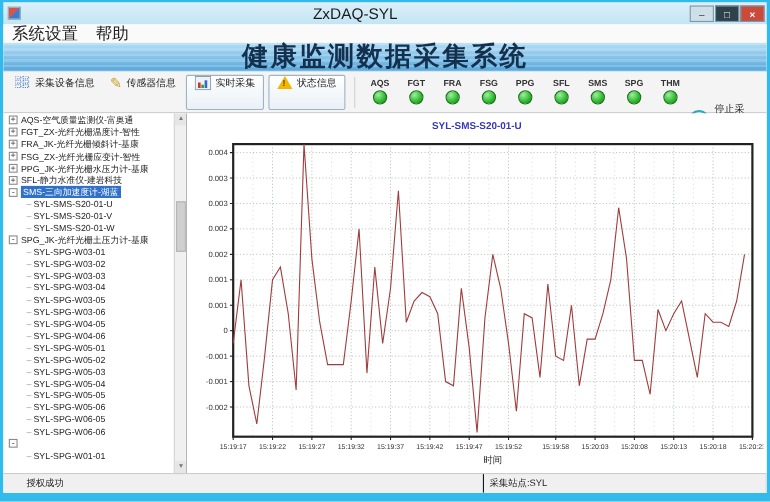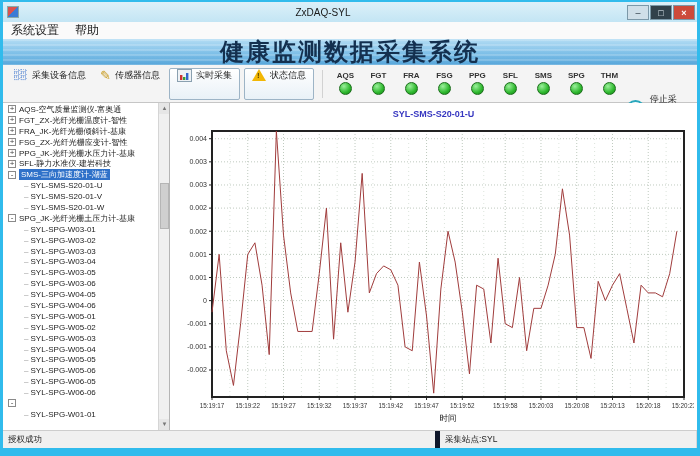--- a/index.html
+++ b/index.html
@@ -6,33 +6,33 @@
   body{font-family:"Liberation Sans", sans-serif; -webkit-font-smoothing:antialiased;}
   .frame{width:700px;height:456px;background:#31bbec;position:relative;overflow:hidden;box-sizing:border-box;}
 
   
   .titlebar{position:absolute;top:2px;left:3px;right:3px;height:20px;
     background:linear-gradient(180deg,#dcf0f9 0%,#c3e5f4 100%);
     display:flex;align-items:center;border-bottom:1px solid #a9cfe0;}
   .app-icon{width:12px;height:12px;margin-left:4px;
     background:linear-gradient(135deg,#d9534f 0 50%,#3a7bd5 50% 100%);
     border:1px solid #8aa;box-sizing:border-box;}
-  .win-title{flex:1;text-align:center;font-size:10px;color:#1a1a1a;}
+  .win-title{flex:1;text-align:center;font-size:14px;color:#1a1a1a;}
   .win-controls{display:flex;margin-right:2px;gap:1px;}
   .win-btn{width:22px;height:15px;font-size:9px;line-height:14px;text-align:center;
     border:1px solid #7b98a8;box-sizing:border-box;cursor:default;}
   .win-btn.min{background:#cfdfe8;color:#23323c;}
   .win-btn.max{background:#31414b;color:#e8f2f8;}
   .win-btn.close{background:#cc4a3a;color:#fff;font-weight:bold;}
 
   
   .winbody{position:absolute;top:22px;left:3px;right:3px;bottom:8px;background:#fff;
     display:flex;flex-direction:column;overflow:hidden;}
 
-  .menubar{height:17px;background:#fafafa;display:flex;align-items:center;font-size:12px;color:#222;}
+  .menubar{height:17px;background:#fafafa;display:flex;align-items:center;font-size:15px;color:#222;}
   .menu-item{padding:0 8px;height:100%;display:flex;align-items:center;cursor:default;}
 
   .banner{height:26px;background:
      repeating-linear-gradient(180deg, rgba(255,255,255,.18) 0 2px, rgba(255,255,255,0) 2px 5px),
      linear-gradient(180deg,#b4ddf4 0%,#7fc0e8 55%,#57a6da 100%);
     display:flex;align-items:center;justify-content:center;}
   .banner-title{font-size:24px;font-weight:bold;color:#14304f;letter-spacing:2px;line-height:1;}
 
   
   .toolbar{height:38px;background:#f4f4f4;border-bottom:1px solid #c6c6c6;
@@ -77,21 +77,21 @@
   .sb-up{top:0;} .sb-down{bottom:0;}
   .sb-thumb{position:absolute;left:1px;width:9px;top:80px;height:46px;background:#cfcfcf;
     border:1px solid #b5b5b5;box-sizing:border-box;}
 
   .chart-panel{flex:1;background:#fff;position:relative;overflow:hidden;}
   .chart-title{margin-top:6px;text-align:center;font-size:9px;font-weight:bold;color:#3636c0;height:14px;}
 
   
   .statusbar{height:17px;background:#f0f0f0;border-top:1px solid #cdcdcd;display:flex;
     align-items:center;font-size:8.5px;color:#222;}
-  .status-left{width:437px;padding-left:5px;box-sizing:border-box;border-right:5px solid #0f172a;height:100%;display:flex;align-items:center;}
+  .status-left{width:437px;padding-left:21px;box-sizing:border-box;border-right:1px solid #0f172a;height:100%;display:flex;align-items:center;}
   .status-right{padding-left:5px;height:100%;display:flex;align-items:center;flex:1;border-right:1px solid #d8d8d8;}
 </style>
 </head>
 <body>
 
 <div class="frame">
 
   <div class="titlebar">
     <div class="app-icon"></div>
     <div class="win-title">ZxDAQ-SYL</div>

